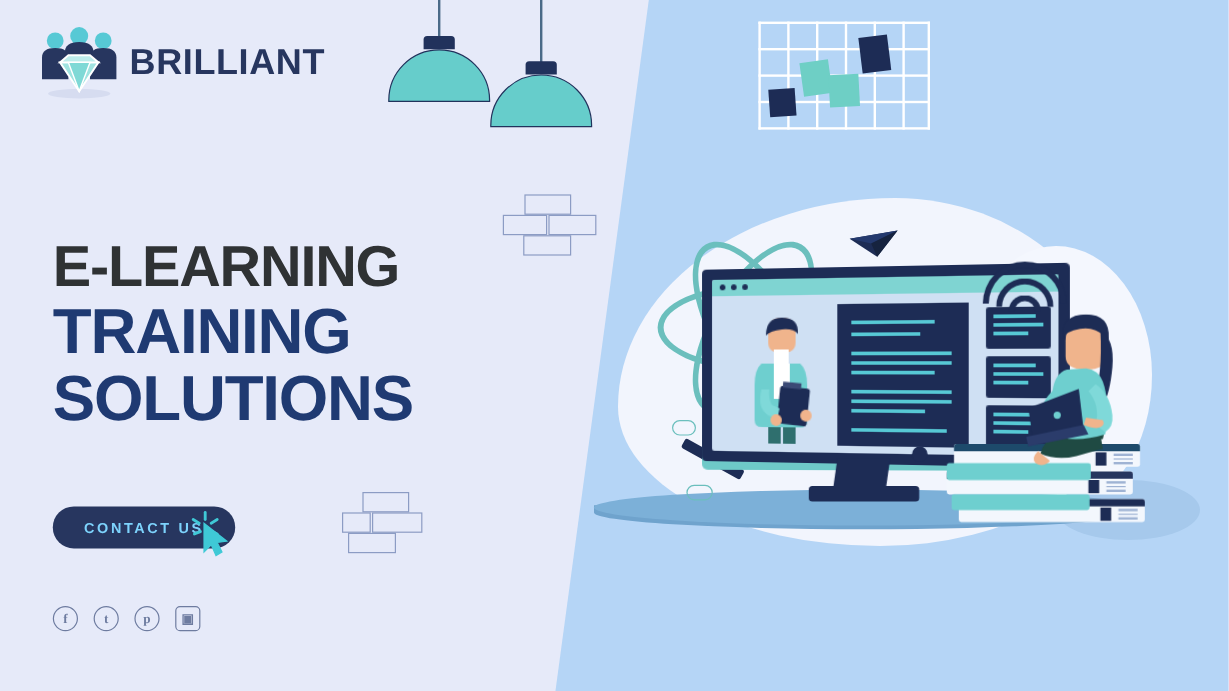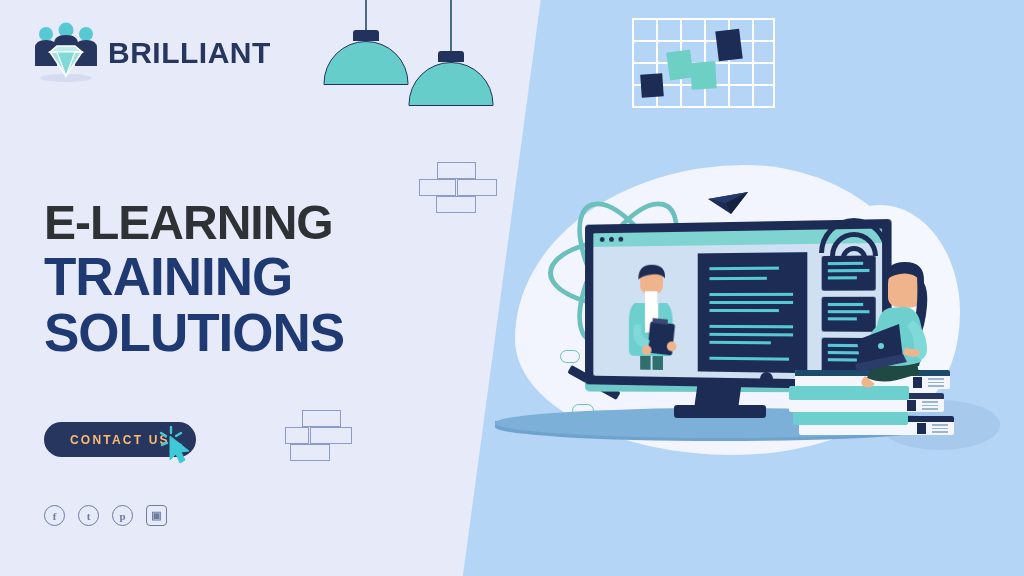--- a/index.html
+++ b/index.html
@@ -48,21 +48,21 @@
     line-height:1.06;font-stretch:condensed;
   }
   .h-line2,.h-line3{
     font-size:53px;font-weight:bold;color:#1f3a72;letter-spacing:-1px;
     line-height:1.06;
   }
 
   
   .cta{
     position:absolute;left:44px;top:422px;
-    background:#27365f;color:#fdba74;border:none;
+    background:#27365f;color:#7dd3fc;border:none;
     padding:0 26px;height:35px;border-radius:18px;
     font-size:12px;font-weight:bold;letter-spacing:2.2px;
     font-family:"Liberation Sans",sans-serif;cursor:pointer;
     display:flex;align-items:center;
   }
   .cursor-icon{position:absolute;left:158px;top:424px;width:36px;height:42px;}
 
   
   .socials{position:absolute;left:44px;top:505px;display:flex;gap:13px;}
   .soc{

